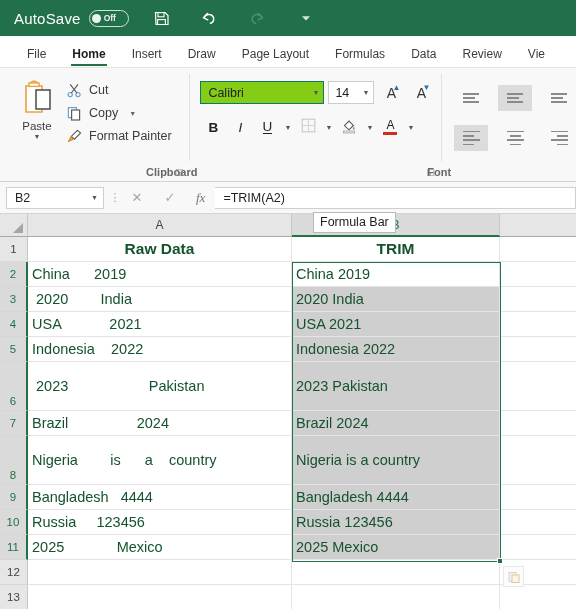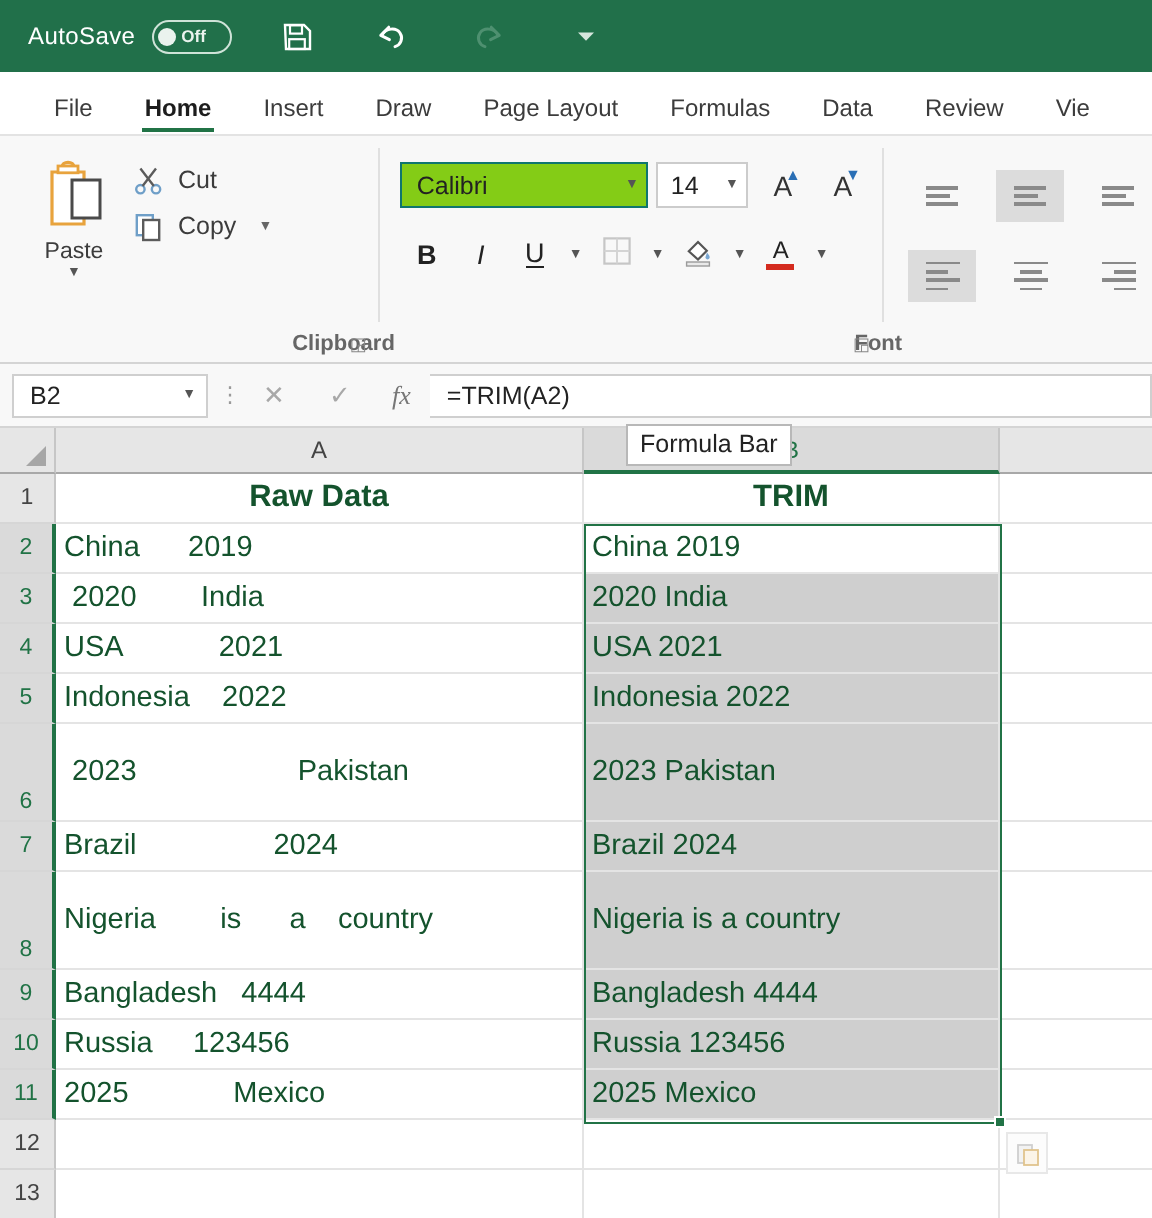--- a/index.html
+++ b/index.html
@@ -10,21 +10,21 @@
     overflow: hidden;
     position: relative;
   }
 
   
   .titlebar {
     height: 36px; background: #21704a;
     display: flex; align-items: center;
     padding-left: 14px; gap: 0;
   }
-  .autosave-label { color: #fff; font-size: 12px; margin-right: 8px; letter-spacing: .2px; }
+  .autosave-label { color: #fff; font-size: 15px; margin-right: 8px; letter-spacing: .2px; }
   .toggle {
     width: 40px; height: 17px; border-radius: 9px;
     border: 1.5px solid #cfe3d8; display: flex; align-items: center;
     padding: 0 2px; gap: 3px;
   }
   .toggle .knob { width: 9px; height: 9px; border-radius: 50%; background: #eaf3ee; }
   .toggle .offtxt { color: #eaf3ee; font-size: 8.5px; font-weight: bold; }
   .qat { display: flex; align-items: center; margin-left: 22px; gap: 26px; }
   .qat-btn { width: 22px; height: 22px; display: flex; align-items: center; justify-content: center; }
   .qat-btn svg { display: block; }
@@ -277,20 +277,29 @@
       <div class="clip-item">
         <span class="ic">
           <svg width="15" height="15" viewBox="0 0 15 15">
               <rect x="1.4" y="1.6" width="8" height="10" fill="#fff" stroke="#6f9fc8" stroke-width="1.2"></rect>
               <rect x="4.6" y="4" width="8" height="10" fill="#fff" stroke="#5b5b5b" stroke-width="1.2"></rect>
             </svg>
         </span>
         <span class="tx">Copy</span>
         <span class="mini-caret">▼</span>
       </div>
+      <div class="clip-item">
+        <span class="ic">
+          <svg width="15" height="15" viewBox="0 0 15 15">
+              <path d="M10.5 1.3 13.6 4l-6.2 6.2-3.1-2.8z" fill="#fff" stroke="#5b5b5b" stroke-width="1.1"></path>
+              <path d="M4.3 7.4 1.3 12.6l4.7-2.2z" fill="#e8a33d" stroke="#c98520" stroke-width="1"></path>
+            </svg>
+        </span>
+        <span class="tx">Format Painter</span>
+      </div>
     </div>
     <div class="group-label">Clipboard</div>
     <div class="dialog-launcher">◲</div>
   </div>
 
   <div class="group-sep"></div>
 
   <div class="group g-font">
     <div class="font-row1">
       <div class="fname">

